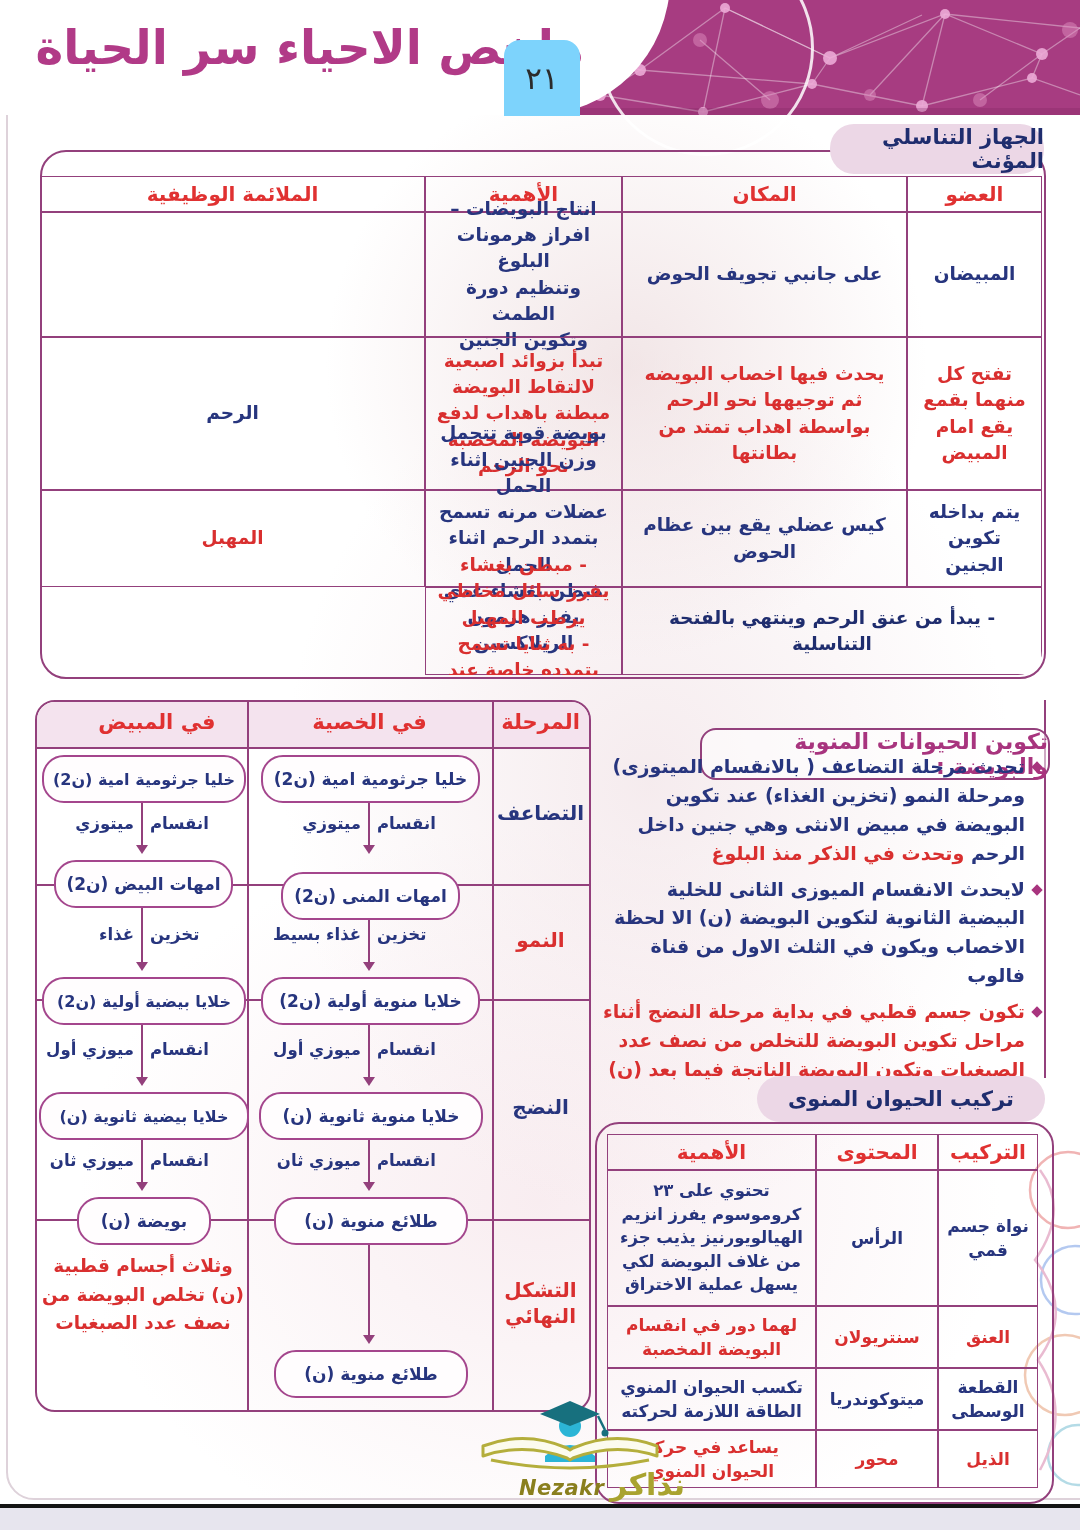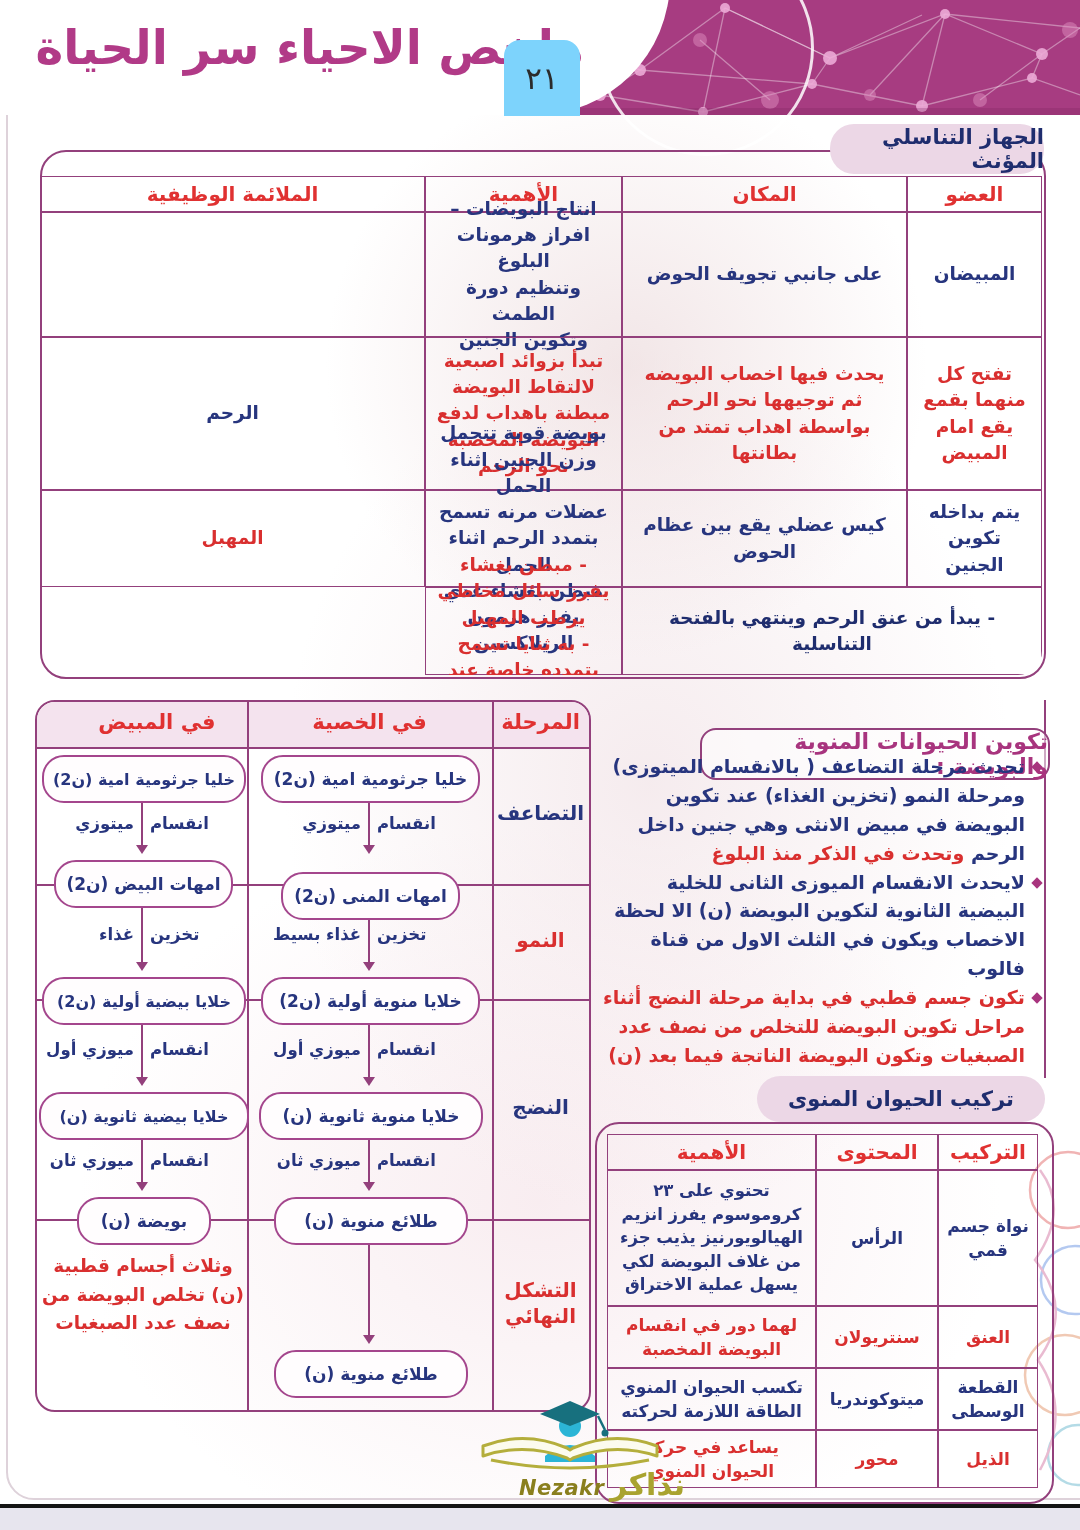--- a/index.html
+++ b/index.html
@@ -40,21 +40,21 @@
            z-index:6;border-radius:0 0 24px 24px;overflow:hidden;}
   .cell{border:1px solid #93407c;display:flex;align-items:center;justify-content:center;text-align:center;
         padding:4px 10px;font-weight:700;font-size:18.5px;line-height:1.42;white-space:pre-line;}
   .cell.hd{color:#e03131;font-size:20px;}
 
   
   .form-heading{position:absolute;left:700px;top:698px;width:346px;height:48px;border:2.5px solid #93407c;
                 border-radius:16px;display:flex;align-items:center;justify-content:center;background:rgba(255,255,255,.55);
                 color:#a8347e;font-weight:700;font-size:22px;z-index:6;margin-top:30px;}
   .form-rule{position:absolute;left:1044px;top:700px;width:2px;height:378px;background:#93407c;z-index:5;}
-  .bullets{position:absolute;left:596px;top:752px;width:446px;display:flex;flex-direction:column;z-index:6;justify-content:space-between;}
+  .bullets{position:absolute;left:596px;top:752px;width:446px;display:flex;flex-direction:column;gap:7px;z-index:6;justify-content:space-between;}
   .bullet{position:relative;padding-right:17px;font-size:19px;font-weight:700;line-height:1.52;text-align:right;}
   .bullet::before{content:"";position:absolute;right:1px;top:11px;width:8px;height:8px;background:#a8347e;
                   transform:rotate(45deg);}
 
   
   .fc-outer{position:absolute;left:35px;top:700px;width:552px;height:708px;border:2px solid #93407c;
             border-radius:20px;z-index:5;overflow:hidden;}
   .fc-head{position:absolute;left:0;top:0;width:100%;height:45px;background:#f4e3ee;border-bottom:2px solid #93407c;}
   .fc-hl{position:absolute;top:8px;font-weight:700;font-size:21px;color:#e03131;text-align:center;}
   .fc-v{position:absolute;top:0;bottom:0;width:2px;background:#93407c;}

